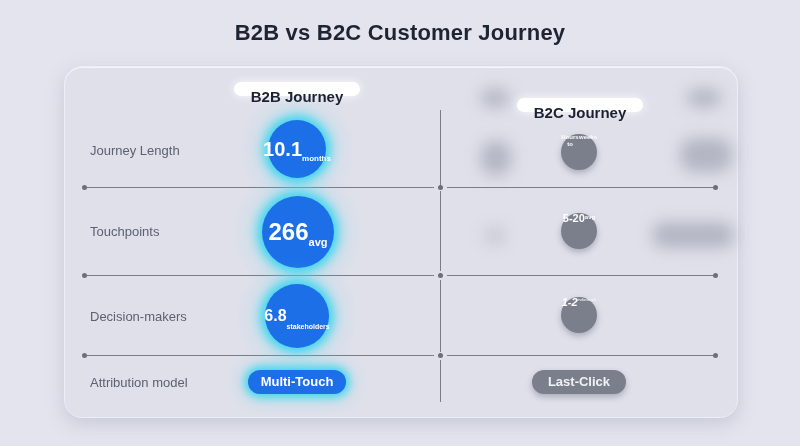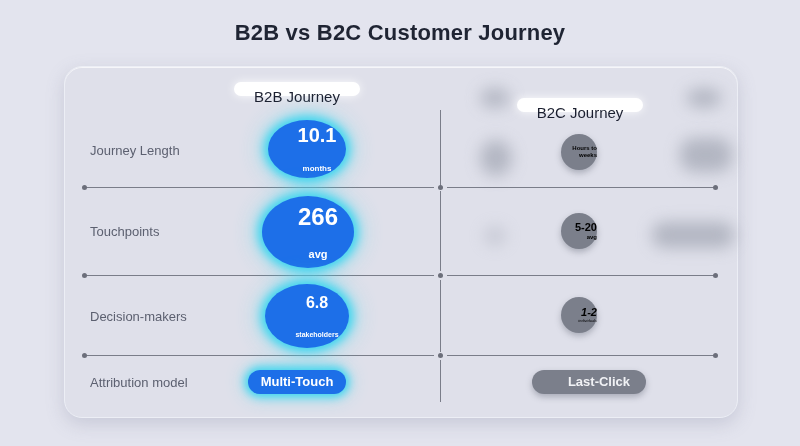--- a/index.html
+++ b/index.html
@@ -14,38 +14,38 @@
   }
   .card {
     position:absolute; left:64px; top:66px; width:672px; height:350px;
     background:#dfe0ea; border-radius:18px;
     box-shadow: 0 6px 18px rgba(120,124,150,0.25), inset 0 1px 0 rgba(255,255,255,0.7);
     border:1px solid #eceef5;
   }
   .blob { position:absolute; background:#a4a8b5; filter:blur(8px); border-radius:50%; opacity:0.75; }
   .col-header {
     position:absolute; height:14px; background:#fff; border-radius:16px;
-    font-size:15px; font-weight:normal; color:#1c2030; text-align:center; line-height:30px;
+    font-size:15px; font-weight:bold; color:#1c2030; text-align:center; line-height:30px;
     box-shadow:0 0 10px rgba(255,255,255,0.9);
   }
   .row-label { position:absolute; left:90px; font-size:13px; color:#5c6070; }
   .hline { position:absolute; height:1px; background:#7a7d89; }
   .dot { position:absolute; width:5px; height:5px; border-radius:50%; background:#6c6f7b; }
   .vline { position:absolute; left:440px; width:1px; background:#7a7d89; }
   .b2b-circle {
     position:absolute; border-radius:50%; background:#1d6fe8; color:#fff; text-align:center;
     box-shadow:0 0 10px 4px #3fd6ef, 0 0 22px 6px rgba(63,214,239,0.45);
-    display:flex; flex-direction:column; align-items:center; justify-content:center;padding-left:20px;
+    display:flex; flex-direction:row; align-items:center; justify-content:center;
   }
   .b2b-circle .num { font-weight:bold; line-height:1; }
   .b2b-circle .unit { font-weight:bold; line-height:1; margin-top:20px; }
   .b2c-circle {
-    position:absolute; border-radius:50%; background:#7b7f8b; color:#000000; text-align:center;
+    position:absolute; border-radius:50%; background:#7b7f8b; color:#ffffff; text-align:center;
     box-shadow:0 3px 6px rgba(90,94,110,0.4);
-    display:flex; flex-direction:column; align-items:flex-end; justify-content:center;
+    display:flex; flex-direction:row; align-items:flex-start; justify-content:center;
   }
   .pill {
     position:absolute; height:24px; border-radius:12px; font-size:13px; font-weight:bold;
     text-align:center; line-height:24px;
   }
   .pill.b2b { background:#1d6fe8; color:#fff; box-shadow:0 0 8px 3px #3fd6ef, 0 0 18px 4px rgba(63,214,239,0.4); }
   .pill.b2c { background:#7b7f8b; color:#f1f2f5; box-shadow:0 3px 6px rgba(90,94,110,0.4); }
 </style>
 </head>
 <body>
@@ -111,13 +111,13 @@
   <span style="font-size:6px;font-weight:bold;line-height:1.1;">weeks</span>
 </div>
 <div class="b2c-circle" style="left:561px;top:213px;width:36px;height:36px;">
   <span style="font-size:11px;font-weight:bold;line-height:1;">5-20</span>
   <span style="font-size:6px;font-weight:bold;line-height:1;margin-top:1px;">avg</span>
 </div>
 <div class="b2c-circle" style="left:561px;top:297px;width:36px;height:36px;font-style:italic;">
   <span style="font-size:11px;font-weight:bold;line-height:1;">1-2</span>
   <span style="font-size:4px;line-height:1;margin-top:1px;">individuals</span>
 </div>
-<div class="pill b2c" style="left:532px;top:370px;width:94px;padding-left:20px;">Last-Click</div>
+<div class="pill b2c" style="left:532px;top:370px;width:94px;">Last-Click</div>
 
 </body></html>

